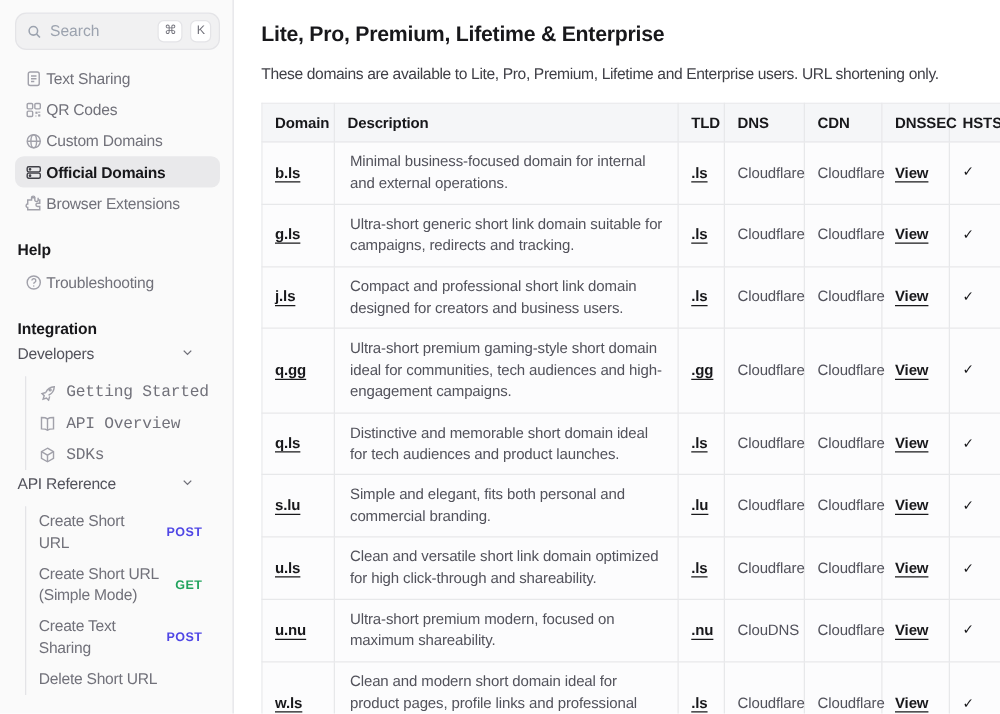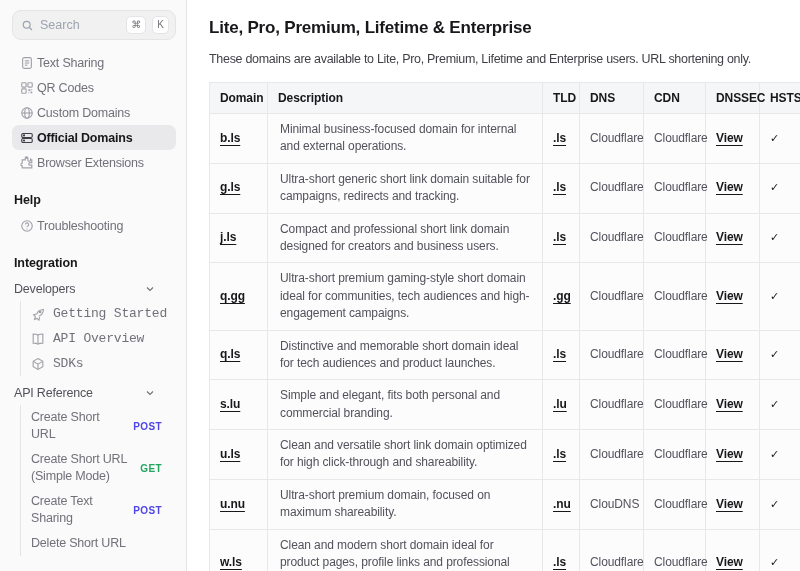--- a/index.html
+++ b/index.html
@@ -48,21 +48,21 @@
   }
   .nav-item .ic { display:flex; color:#a1a1aa; }
   .nav-item.active { background:#e9e9eb; color:#18181b; font-weight:600; }
   .nav-item.active .ic { color:#3f3f46; }
 
   .section-header {
     font-size:12.5px; font-weight:700; color:#18181b;
     margin:18px 0 6px 2px; letter-spacing:-0.1px;
   }
   .group-header {
-    display:flex; justify-content:space-between; align-items:center;
+    display:flex; justify-content:space-between; 
     height:25px; padding:0 20px 0 2px; margin-top:4px;
     color:#52525b; font-size:12.5px; letter-spacing:-0.2px; cursor:pointer;
   }
   .group-header .chev { color:#71717a; display:flex; }
   .sub-list { border-left:1px solid #e4e4e7; margin-left:8px; }
   .sub-item {
     display:flex; align-items:center; gap:8px;
     height:25px; padding-left:10px;
     color:#71717a; font-size:13px; letter-spacing:-0.2px; cursor:pointer;
     white-space:nowrap;
@@ -349,21 +349,21 @@
           <td><span class="lnk">u.ls</span></td>
           <td class="desc">Clean and versatile short link domain optimized for high click-through and shareability.</td>
           <td><span class="lnk">.ls</span></td>
           <td>Cloudflare</td>
           <td>Cloudflare</td>
           <td><span class="lnk">View</span></td>
           <td><span class="check">✓</span></td>
         </tr>
         <tr>
           <td><span class="lnk">u.nu</span></td>
-          <td class="desc">Ultra-short premium domain, focused on maximum shareability.</td>
+          <td class="desc">Ultra-short premium modern, focused on maximum shareability.</td>
           <td><span class="lnk">.nu</span></td>
           <td>ClouDNS</td>
           <td>Cloudflare</td>
           <td><span class="lnk">View</span></td>
           <td><span class="check">✓</span></td>
         </tr>
         <tr>
           <td><span class="lnk">w.ls</span></td>
           <td class="desc">Clean and modern short domain ideal for product pages, profile links and professional sharing.</td>
           <td><span class="lnk">.ls</span></td>

